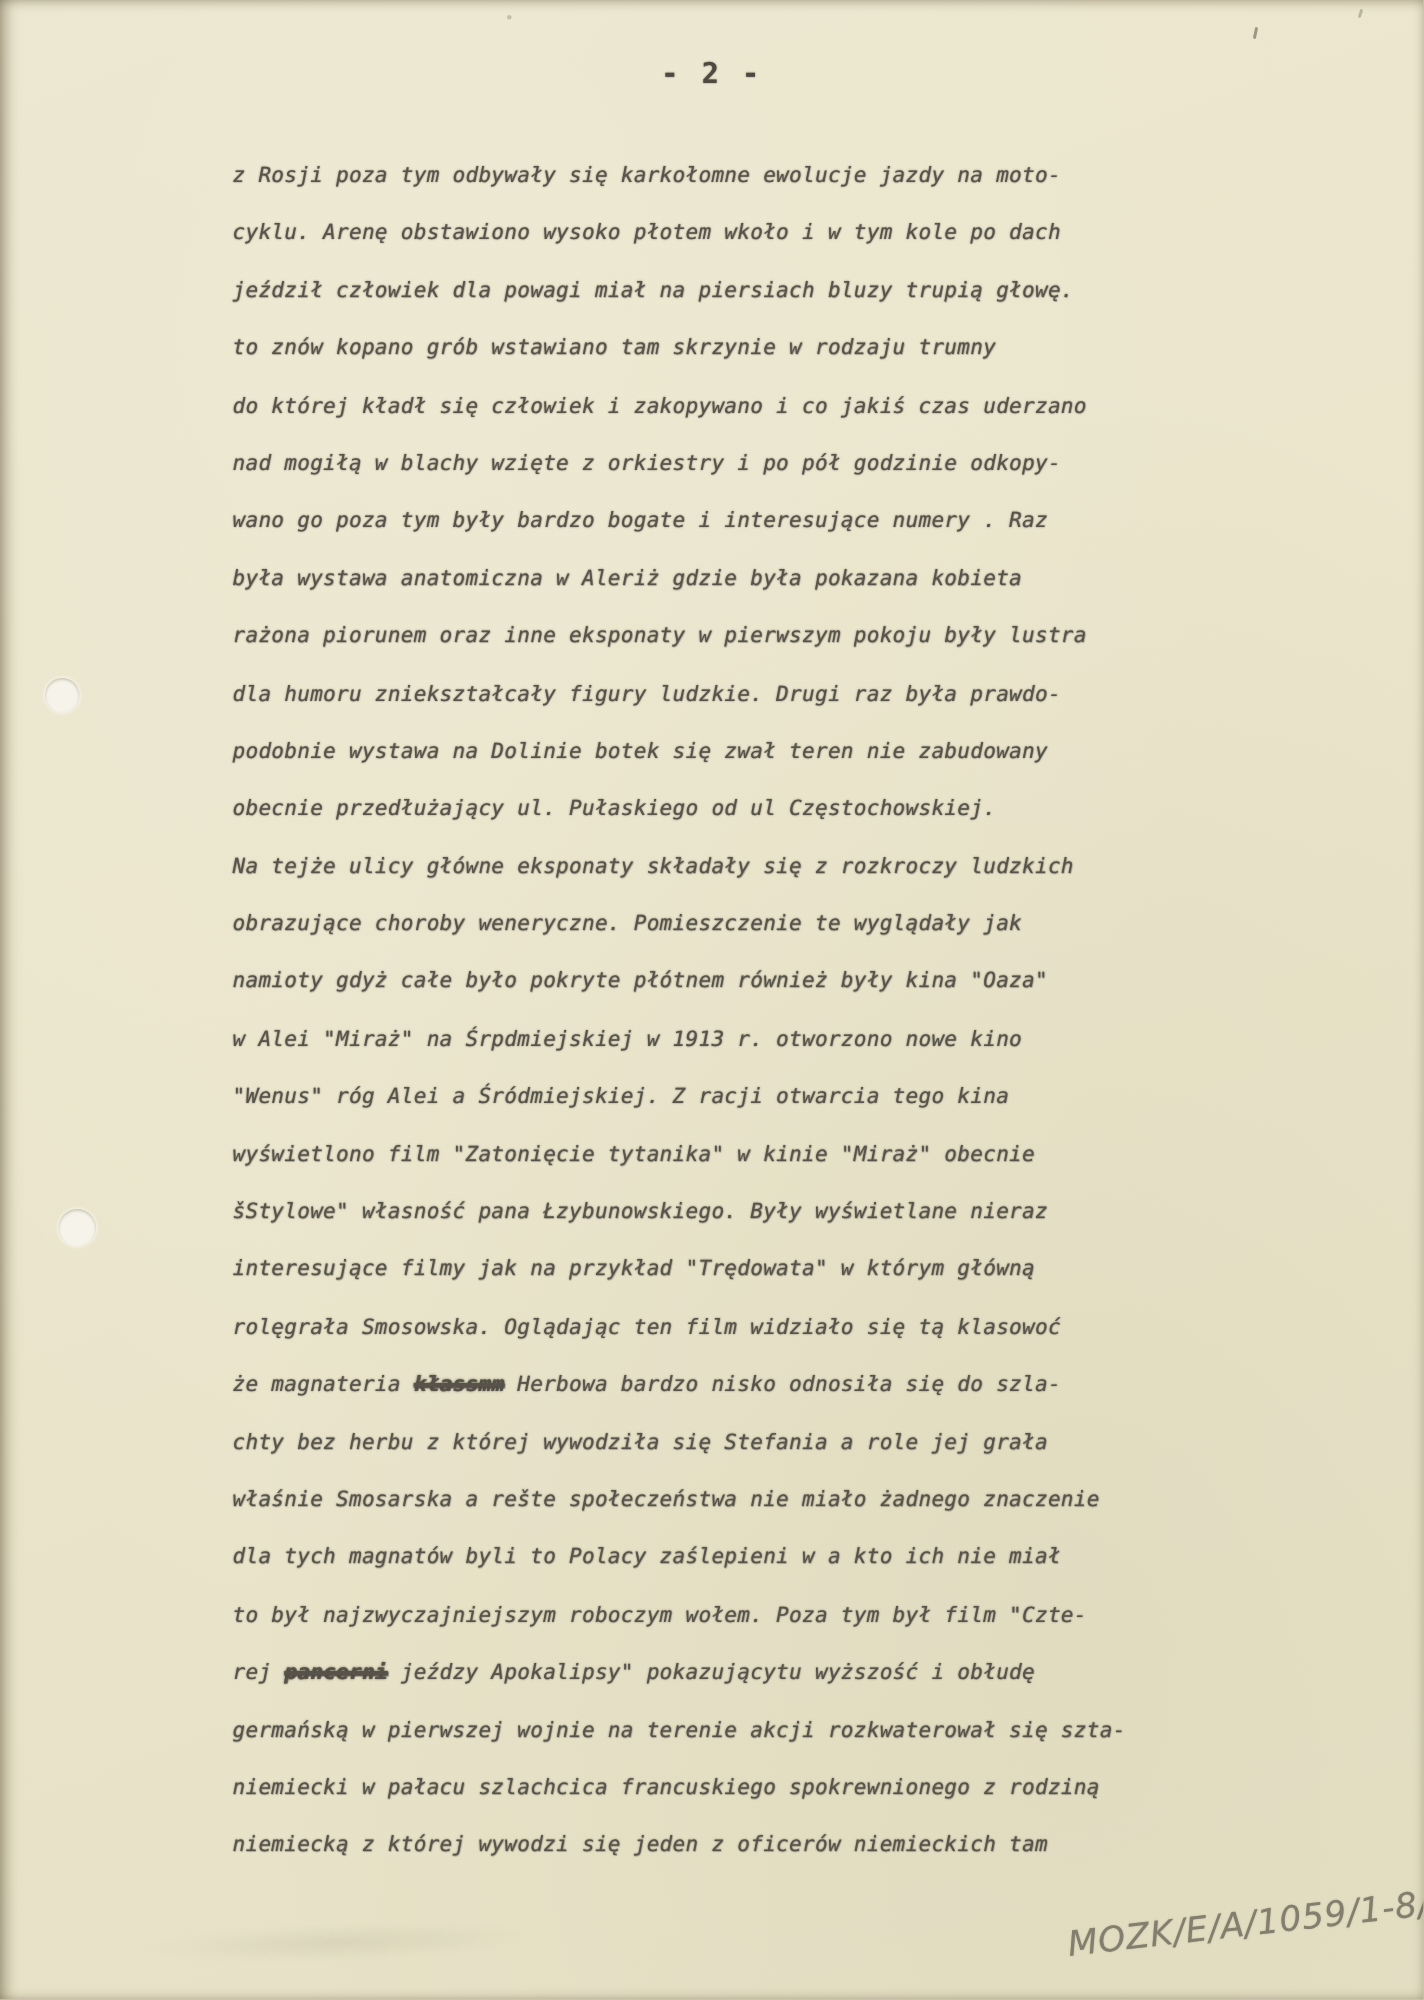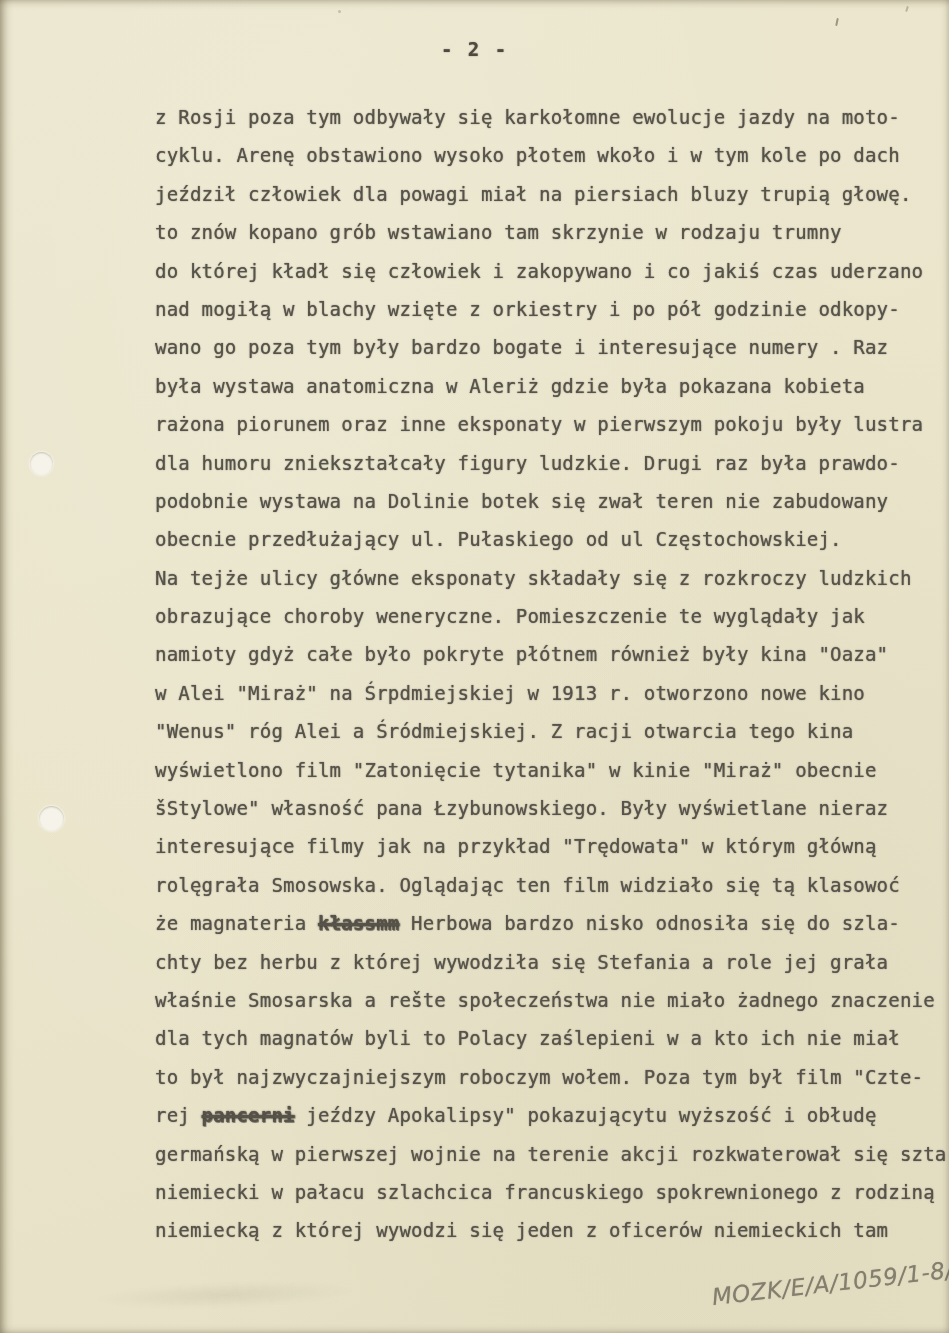--- a/index.html
+++ b/index.html
@@ -31,26 +31,27 @@
     text-align:center;
     font-size:19px;
     font-weight:bold;
     letter-spacing:2px;
     color:#4e4a41;
     text-shadow:0 0 1.2px rgba(78,74,65,.85);
   }
   .typed-body{
     position:absolute;
     top:98px;left:155px;width:775px;
-    font-size:19px;
+    font-size:14px;
     line-height:38.4px;
     letter-spacing:0.2px;
     color:#57534a;
     text-shadow:0 0 1.3px rgba(87,83,74,.85), 0.4px 0.4px 0 rgba(87,83,74,.25);
     white-space:pre;
+    font-style:italic;
   }
   .typed-body .line{height:38.4px;}
   .strike{
     position:relative;
     font-weight:bold;
     text-decoration:line-through;
     text-decoration-thickness:2.5px;
     text-shadow:0 0 1.6px rgba(70,66,58,.9), 0.6px 0.6px 0 rgba(70,66,58,.5);
   }
   .punch-hole{

